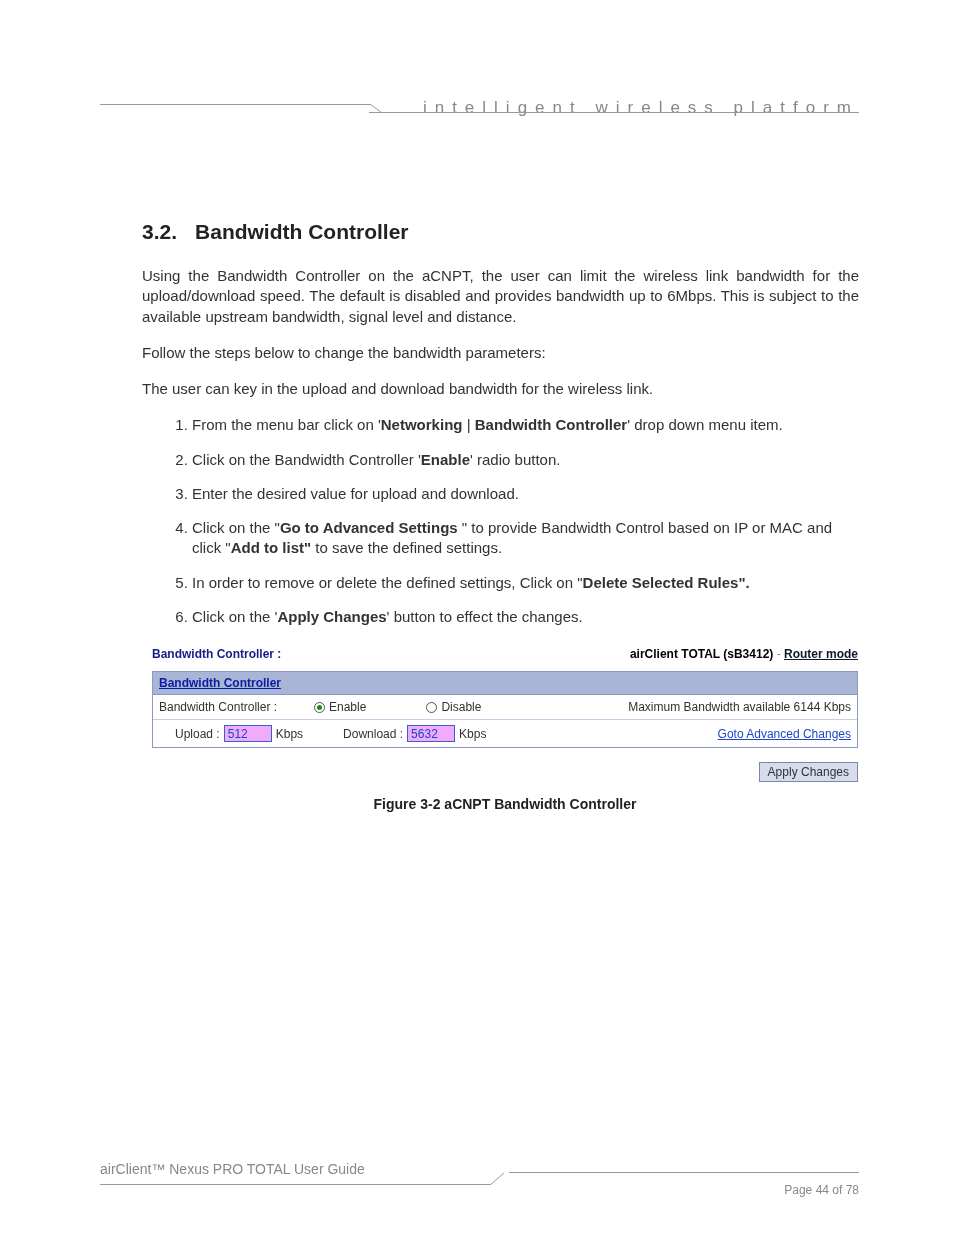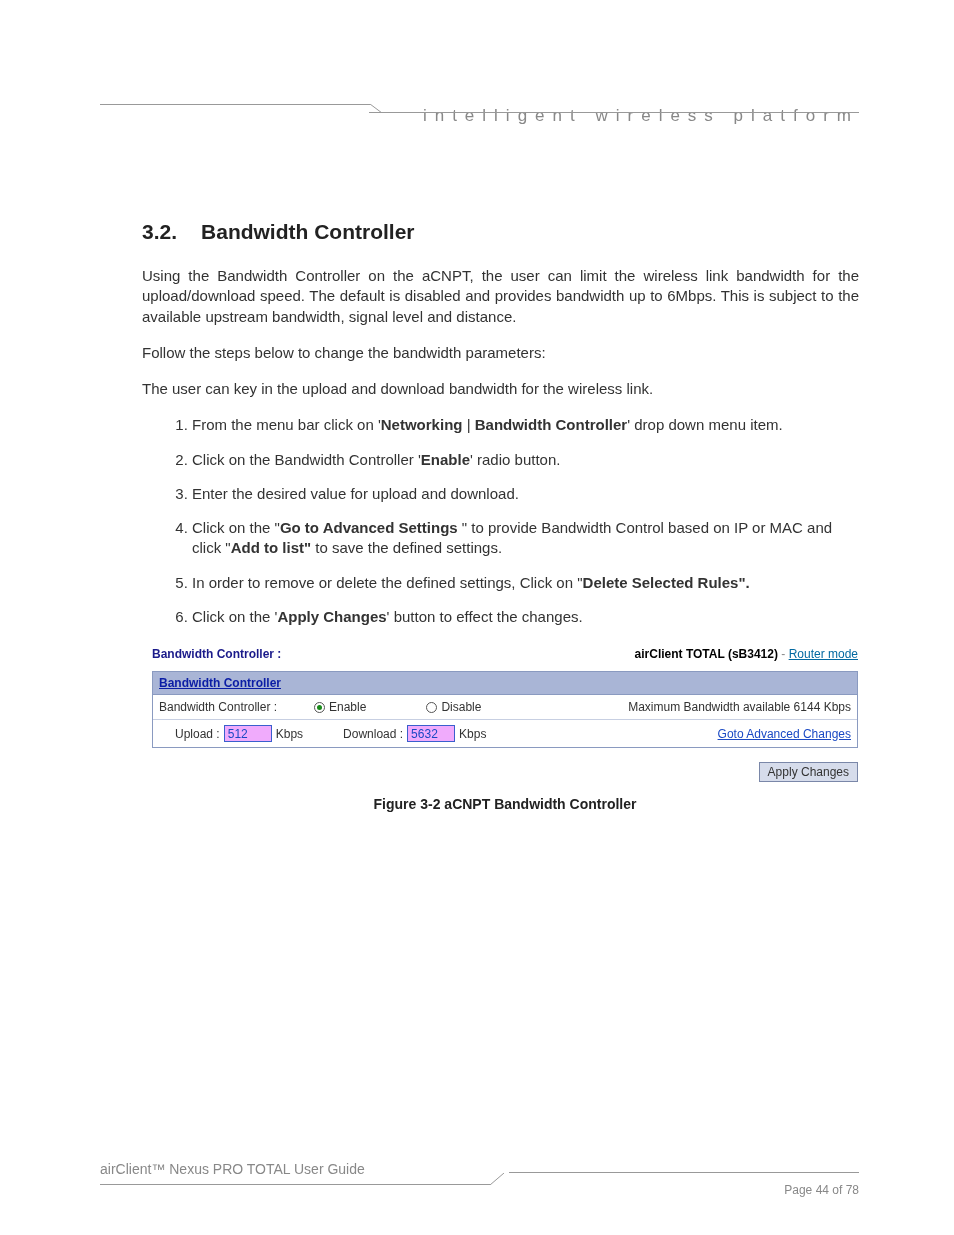--- a/index.html
+++ b/index.html
@@ -23,21 +23,21 @@
     position: absolute;
     left: 0;
     top: 14px;
     width: 270px;
     height: 1px;
     background: #999;
   }
   .header-text {
     position: absolute;
     right: 0;
-    top: 16px;
+    top: 8px;
     font-size: 17px;
     letter-spacing: 8px;
     color: #888;
     font-family: Arial, sans-serif;
   }
   .header-underline {
     position: absolute;
     right: 0;
     top: 22px;
     width: 490px;
@@ -54,21 +54,21 @@
   
   .content {
     padding-top: 40px;
   }
   h2.section-title {
     font-size: 21px;
     font-weight: bold;
     color: #222;
     margin: 30px 0 22px 42px;
   }
-  .section-num { margin-right: 24px; }
+  .section-num { margin-right: 18px; }
   p.body-para {
     font-size: 15px;
     line-height: 1.35;
     color: #333;
     margin: 0 0 16px 42px;
     text-align: justify;
   }
   ol.steps {
     margin: 6px 0 20px 92px;
     padding: 0;
@@ -89,21 +89,21 @@
   .fig-top {
     display: flex;
     justify-content: space-between;
     align-items: baseline;
     font-family: Verdana, Arial, sans-serif;
     font-size: 12px;
     margin-bottom: 10px;
   }
   .fig-top-left { color: #1a1a8a; font-weight: bold; }
   .fig-top-right { color: #000; font-weight: bold; }
-  .fig-top-right .mode { color: #0369a1; font-weight: normal; text-decoration: underline; }
+  .fig-top-right .mode { color: #0f172a; font-weight: bold; text-decoration: underline; }
   .fig-top-right .dash { color: #888; font-weight: normal; }
   .panel {
     border: 1px solid #8a9ac0;
     font-family: Verdana, Arial, sans-serif;
     font-size: 12px;
     background: #fff;
   }
   .panel-head {
     background: #a9b5d6;
     color: #0b1da5;

